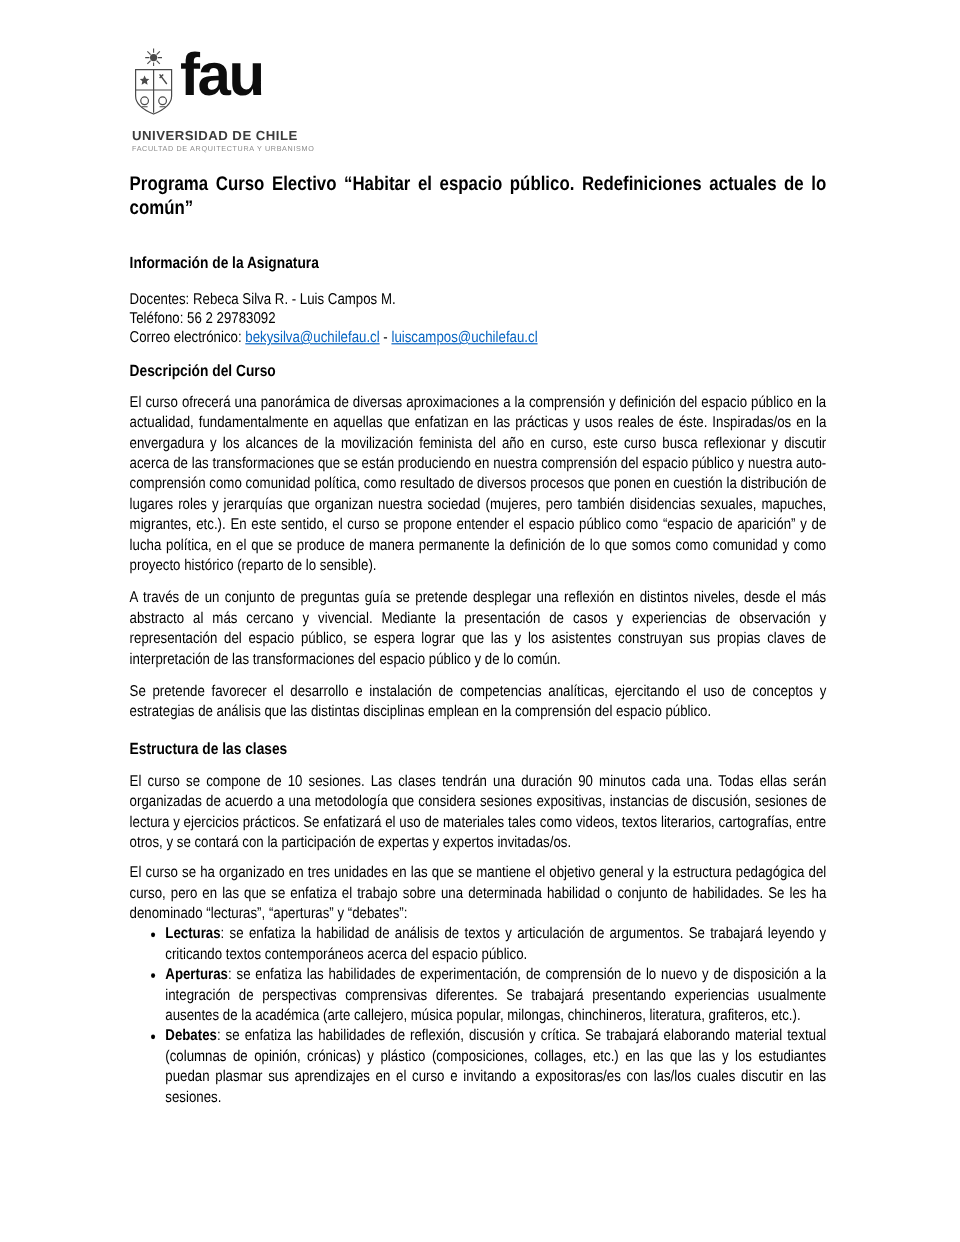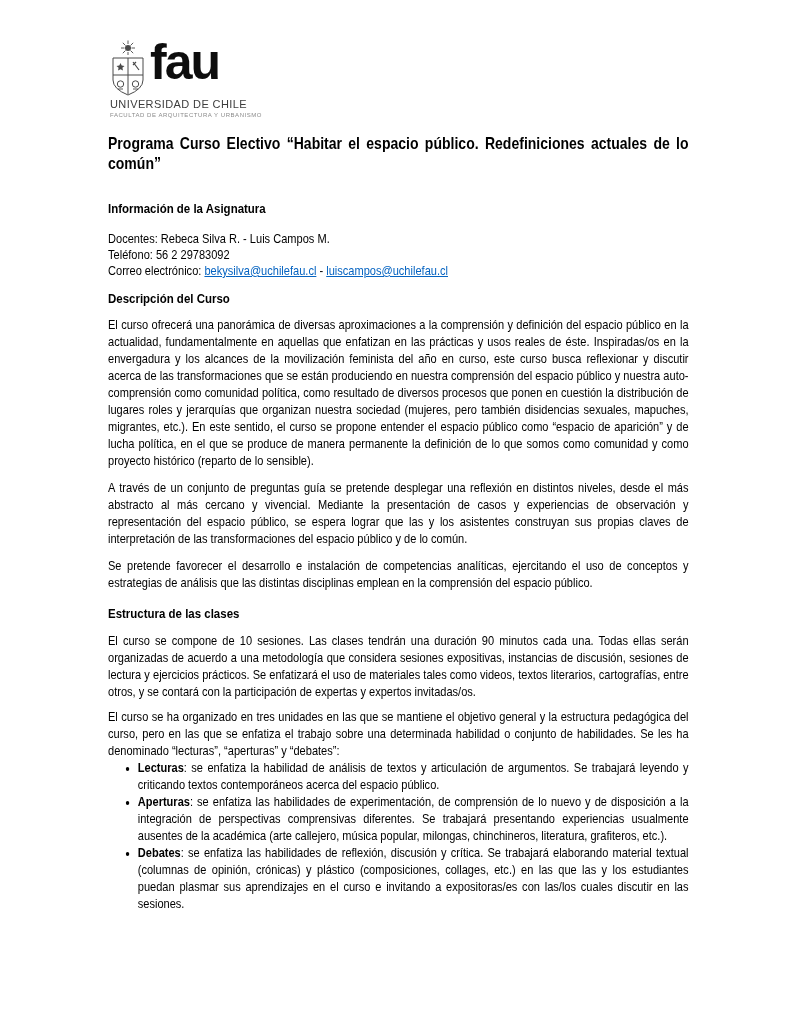--- a/index.html
+++ b/index.html
@@ -22,26 +22,26 @@
   .crest { width: 36px; height: 58px; flex: 0 0 auto; }
   .fau-word {
     font-weight: bold;
     font-size: 50px;
     line-height: 44px;
     letter-spacing: -2px;
     color: #0d0d0d;
     margin-left: 4px;
   }
   .univ-line {
-    margin-top: 0;
+    margin-top: 10px;
     font-size: 11px;
     line-height: 13px;
     letter-spacing: 0.4px;
     color: #3c3c3c;
-    font-weight: normal;
+    font-weight: bold;
   }
   .fac-line {
     font-size: 6px;
     line-height: 8px;
     letter-spacing: 0.55px;
     color: #8a8a8a;
   }
 
   
   .doc-text {

